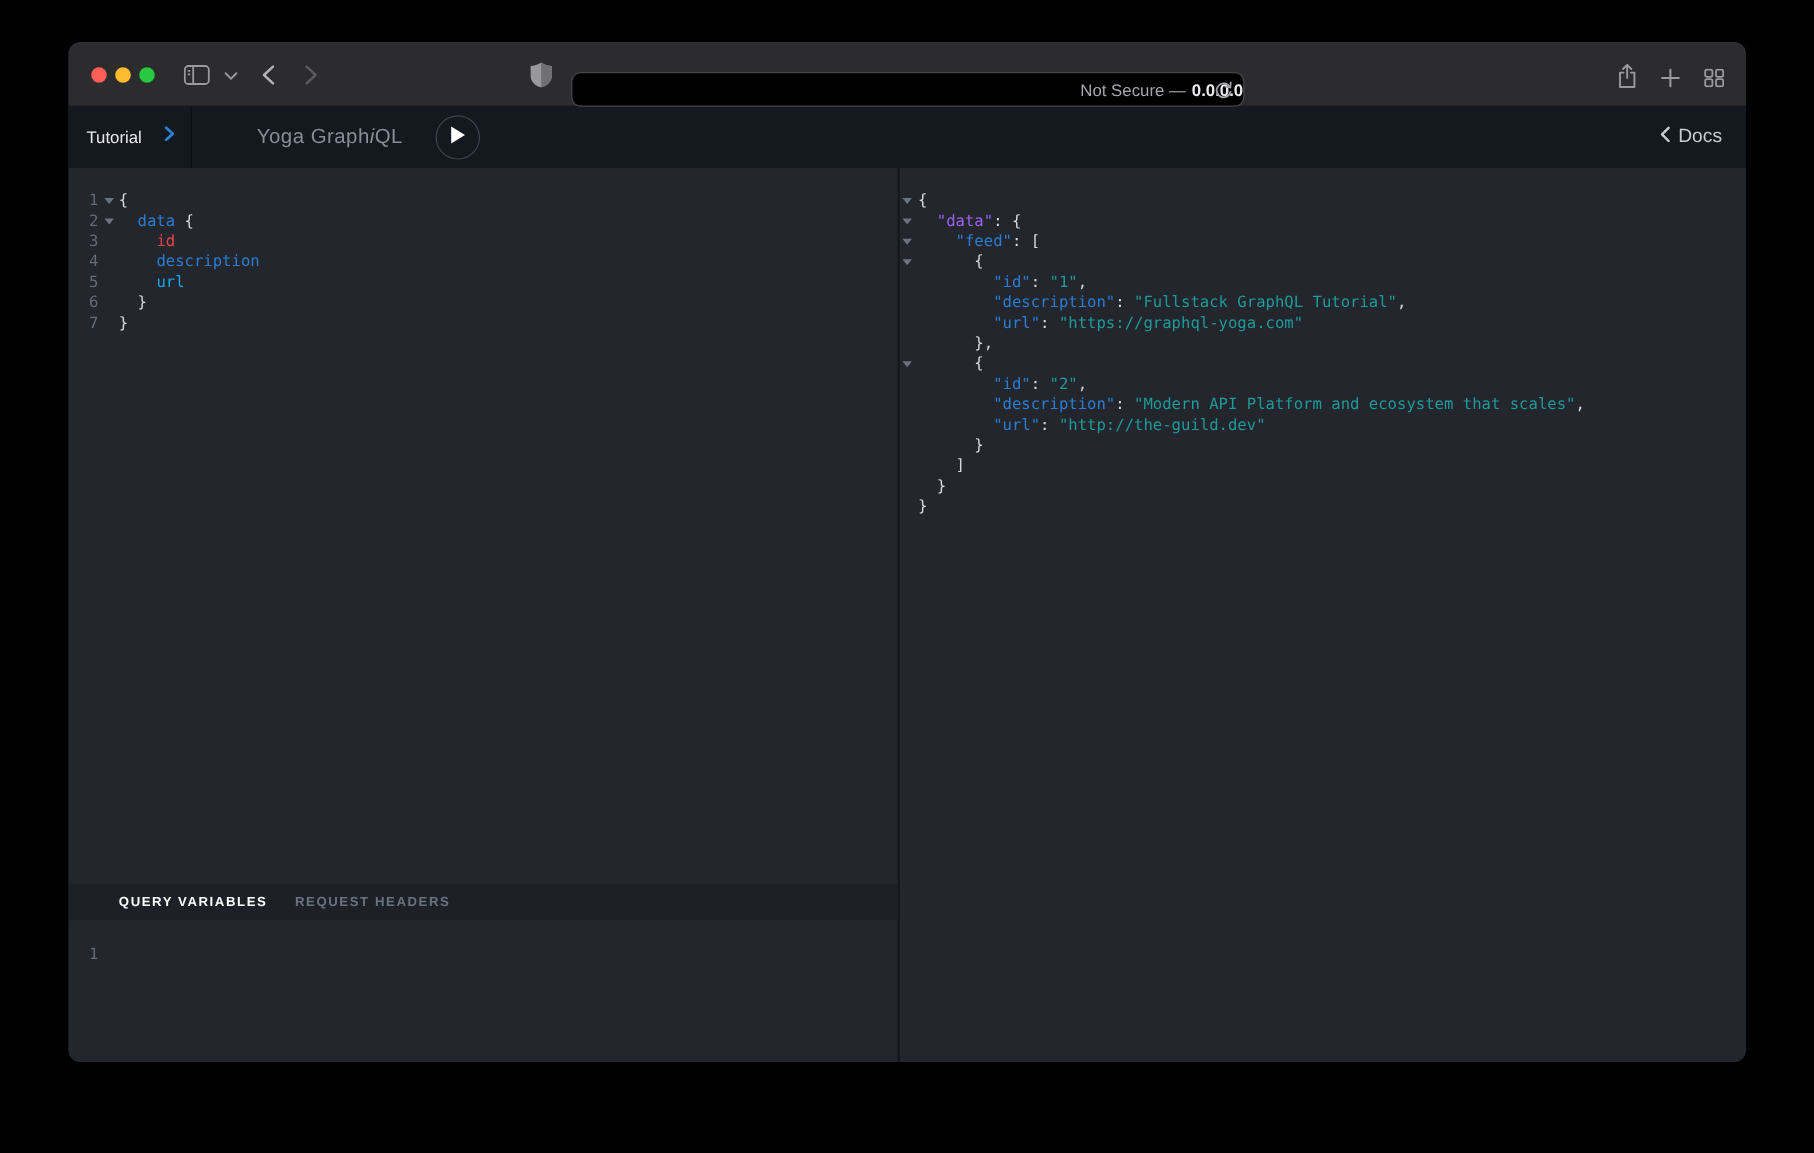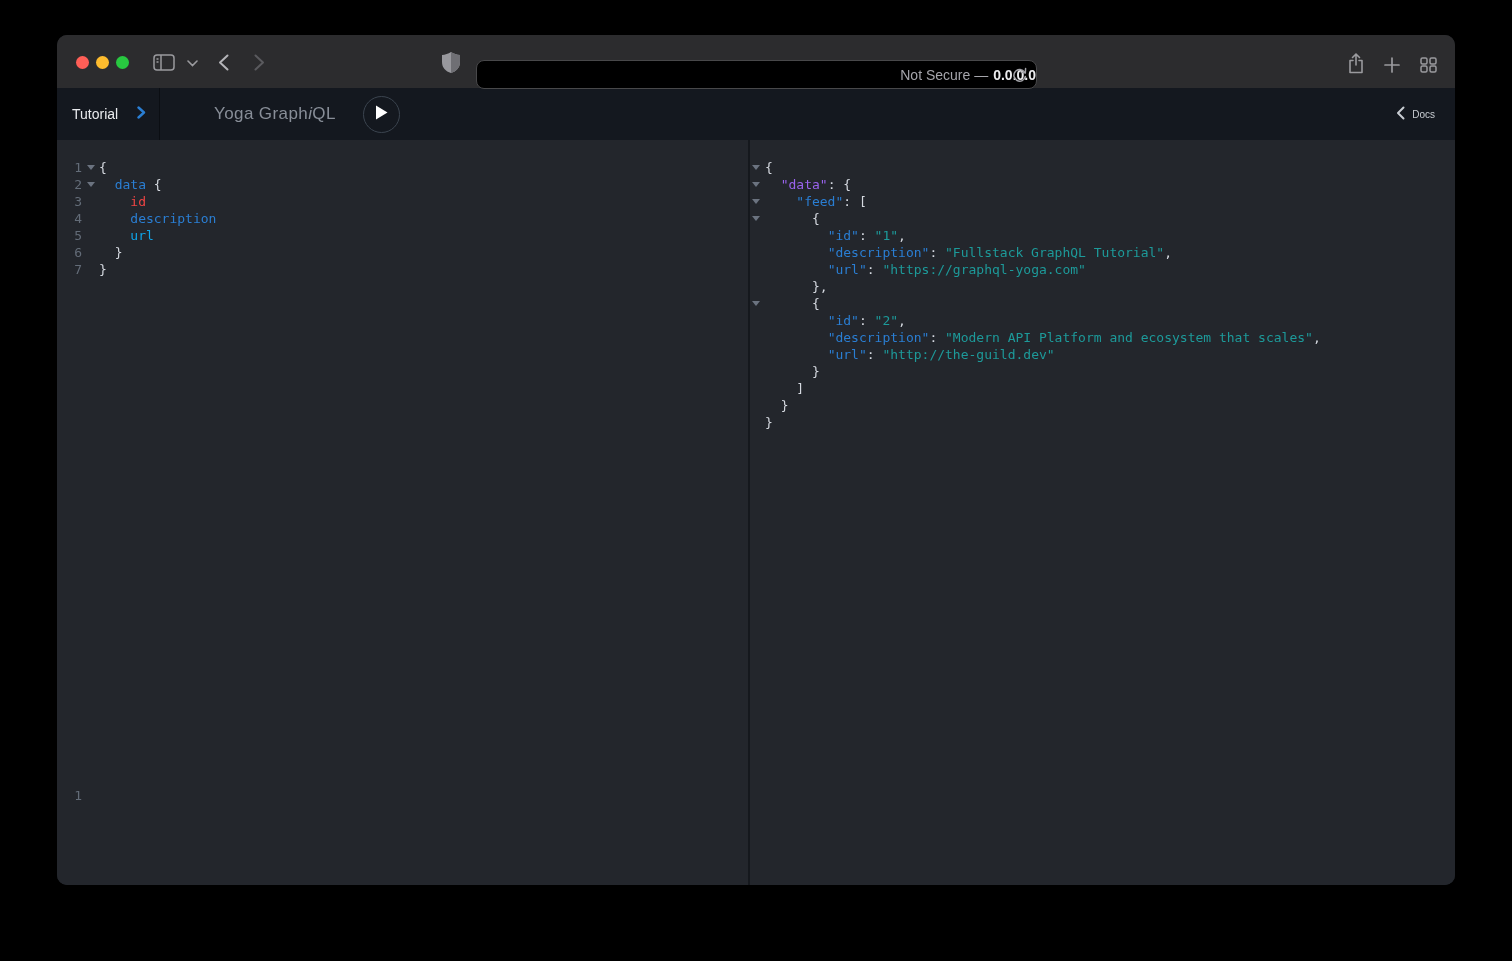--- a/index.html
+++ b/index.html
@@ -33,21 +33,21 @@
           white-space:nowrap; }
   .logo .it { font-style:italic; }
   .play-btn { margin-left:27px; width:37px; height:37px; border-radius:50%;
               border:1.5px solid #3b444f; background:transparent; display:flex;
               align-items:center; justify-content:center; cursor:pointer; flex:none; }
   .gql-buttons { margin-left:26px; display:flex; gap:15px; }
   .gql-btn { background:#1d232b; border:none; border-radius:5px; height:30px;
              padding:0 13px; color:#fff; font-size:14px; font-weight:500;
              font-family:"Liberation Sans",sans-serif; cursor:pointer; white-space:nowrap; }
   .docs { margin-left:auto; margin-right:20px; display:flex; align-items:center;
-          gap:7px; color:#c9cdd3; font-size:10px; cursor:pointer; }
+          gap:7px; color:#c9cdd3; font-size:16px; cursor:pointer; }
 
   
   .content { flex:1; display:flex; min-height:0; }
   .left-pane { width:634px; flex:none; display:flex; flex-direction:column; min-height:0; }
   .v-divider { width:2px; flex:none; background:#15181d; }
   .right-pane { flex:1; min-width:0; overflow:hidden; }
 
   .editor { background:#23262c; font-family:"DejaVu Sans Mono", monospace;
             font-size:13px; }
   .query-editor { flex:1; padding-top:19px; overflow:hidden; }
@@ -210,20 +210,24 @@
             <span class="ln">6</span>
             <span class="fold"></span>
             <span class="code"><span style="color: rgb(213, 217, 224);">  }</span></span>
           </div>
           <div class="code-line">
             <span class="ln">7</span>
             <span class="fold"></span>
             <span class="code"><span style="color: rgb(213, 217, 224);">}</span></span>
           </div>
         </div>
+      <div class="tabbar" id="vars-tabs">
+          <span class="tab active">QUERY VARIABLES</span>
+          <span class="tab">REQUEST HEADERS</span>
+        </div>
       <div class="editor vars-editor">
         <div class="code-line">
           <span class="ln">1</span>
         </div>
       </div>
     </div>
     <div class="v-divider"></div>
     <div class="right-pane">
       <div class="editor result-viewer" id="result-lines">
           <div class="code-line">

